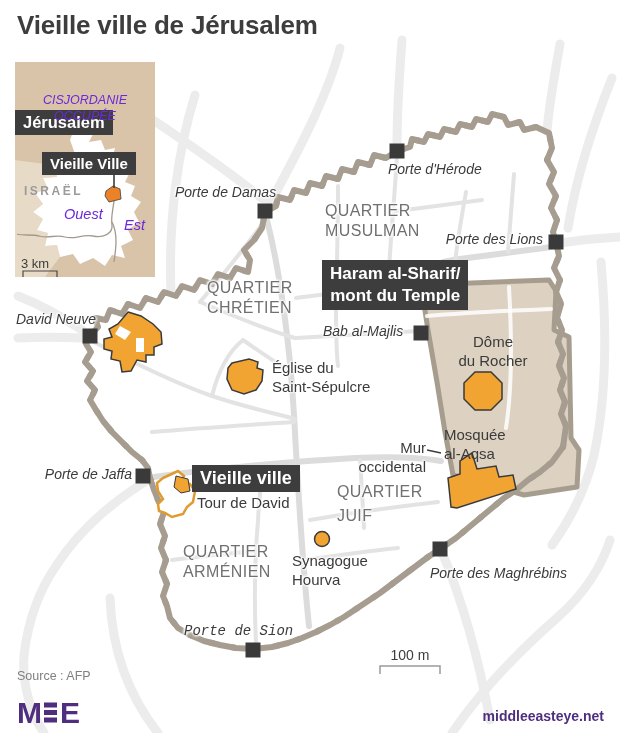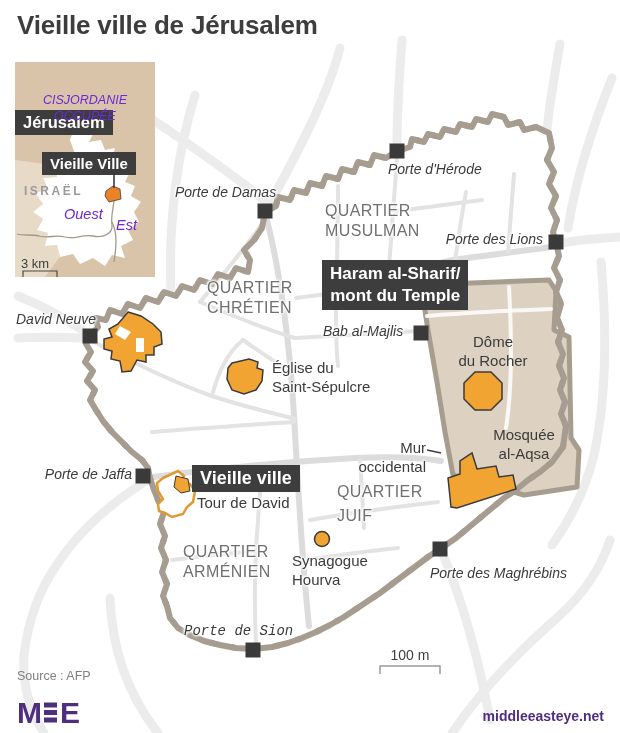--- a/index.html
+++ b/index.html
@@ -127,21 +127,21 @@
       <path d="M91,129 L98,124 L105,127 L106,137 L94,140 L90,134 Z" fill="#EB8227" stroke="#3d3d3d" stroke-width="0.8"></path>
       <path d="M99,113 L99,126" stroke="#3d3d3d" stroke-width="1.6"></path>
       <path d="M8,215 L8,209 L42,209 L42,215" stroke="#4a4a4a" stroke-width="1.2" fill="none"></path>
     </svg>
     <div class="abs dark-box box-md" style="left:0;top:0;">Jérusalem</div>
     <div class="abs inset-italic" style="left:15px;top:30px;width:110px;text-align:center;font-size:12.5px;line-height:16px;white-space:pre-line;">CISJORDANIE
 OCCUPÉE</div>
     <div class="abs dark-box box-sm" style="left:27px;top:90px;">Vieille Ville</div>
     <div class="abs israel" style="left:9px;top:122px;">ISRAËL</div>
     <div class="abs inset-italic" style="left:49px;top:144px;font-size:14.5px;">Ouest</div>
-    <div class="abs inset-italic" style="left:101px;top:155px;font-size:14.5px;">Est</div>
+    <div class="abs inset-italic" style="left:109px;top:155px;font-size:14.5px;">Est</div>
     <div class="abs" style="left:6px;top:194px;font-size:13px;color:#3d3d3d;text-align:center;">3 km</div>
   </div>
 
   <div class="abs gate-lbl halo" style="left:175px;top:184px;">Porte de Damas</div>
   <div class="abs gate-lbl halo" style="left:388px;top:161px;">Porte d'Hérode</div>
   <div class="abs gate-lbl halo" style="left:443px;top:231px;width:100px;text-align:right;">Porte des Lions</div>
   <div class="abs gate-lbl halo" style="left:16px;top:311px;">David Neuve</div>
   <div class="abs gate-lbl halo" style="left:323px;top:323px;width:88px;text-align:left;">Bab al-Majlis</div>
   <div class="abs gate-lbl halo" style="left:44px;top:466px;width:88px;text-align:right;">Porte de Jaffa</div>
   <div class="abs gate-lbl halo" style="left:184px;top:623px;font-family:Liberation Mono, monospace;">Porte de Sion</div>
@@ -153,21 +153,21 @@
 CHRÉTIEN</div>
   <div class="abs quarter halo" style="left:337px;top:480px;line-height:24px;">QUARTIER
 JUIF</div>
   <div class="abs quarter halo" style="left:183px;top:542px;">QUARTIER
 ARMÉNIEN</div>
 
   <div class="abs landmark halo" style="left:272px;top:358px;">Église du
 Saint-Sépulcre</div>
   <div class="abs landmark" style="left:450px;top:332px;width:86px;text-align:center;">Dôme
 du Rocher</div>
-  <div class="abs landmark" style="left:481px;top:425px;width:86px;text-align:center;">Mosquée
+  <div class="abs landmark" style="left:444px;top:425px;width:86px;">Mosquée
 al-Aqsa</div>
   <div class="abs landmark halo" style="left:197px;top:493px;white-space:nowrap;">Tour de David</div>
   <div class="abs landmark halo" style="left:292px;top:551px;">Synagogue
 Hourva</div>
   <div class="abs landmark halo" style="left:350px;top:438px;width:76px;text-align:right;">Mur
 occidental</div>
 
   <div class="abs dark-box box-md" style="left:192px;top:417px;font-size:18px;">Vieille ville</div>
   <div class="abs dark-box box-lg" style="left:322px;top:260px;">Haram al-Sharif/
 mont du Temple</div>

